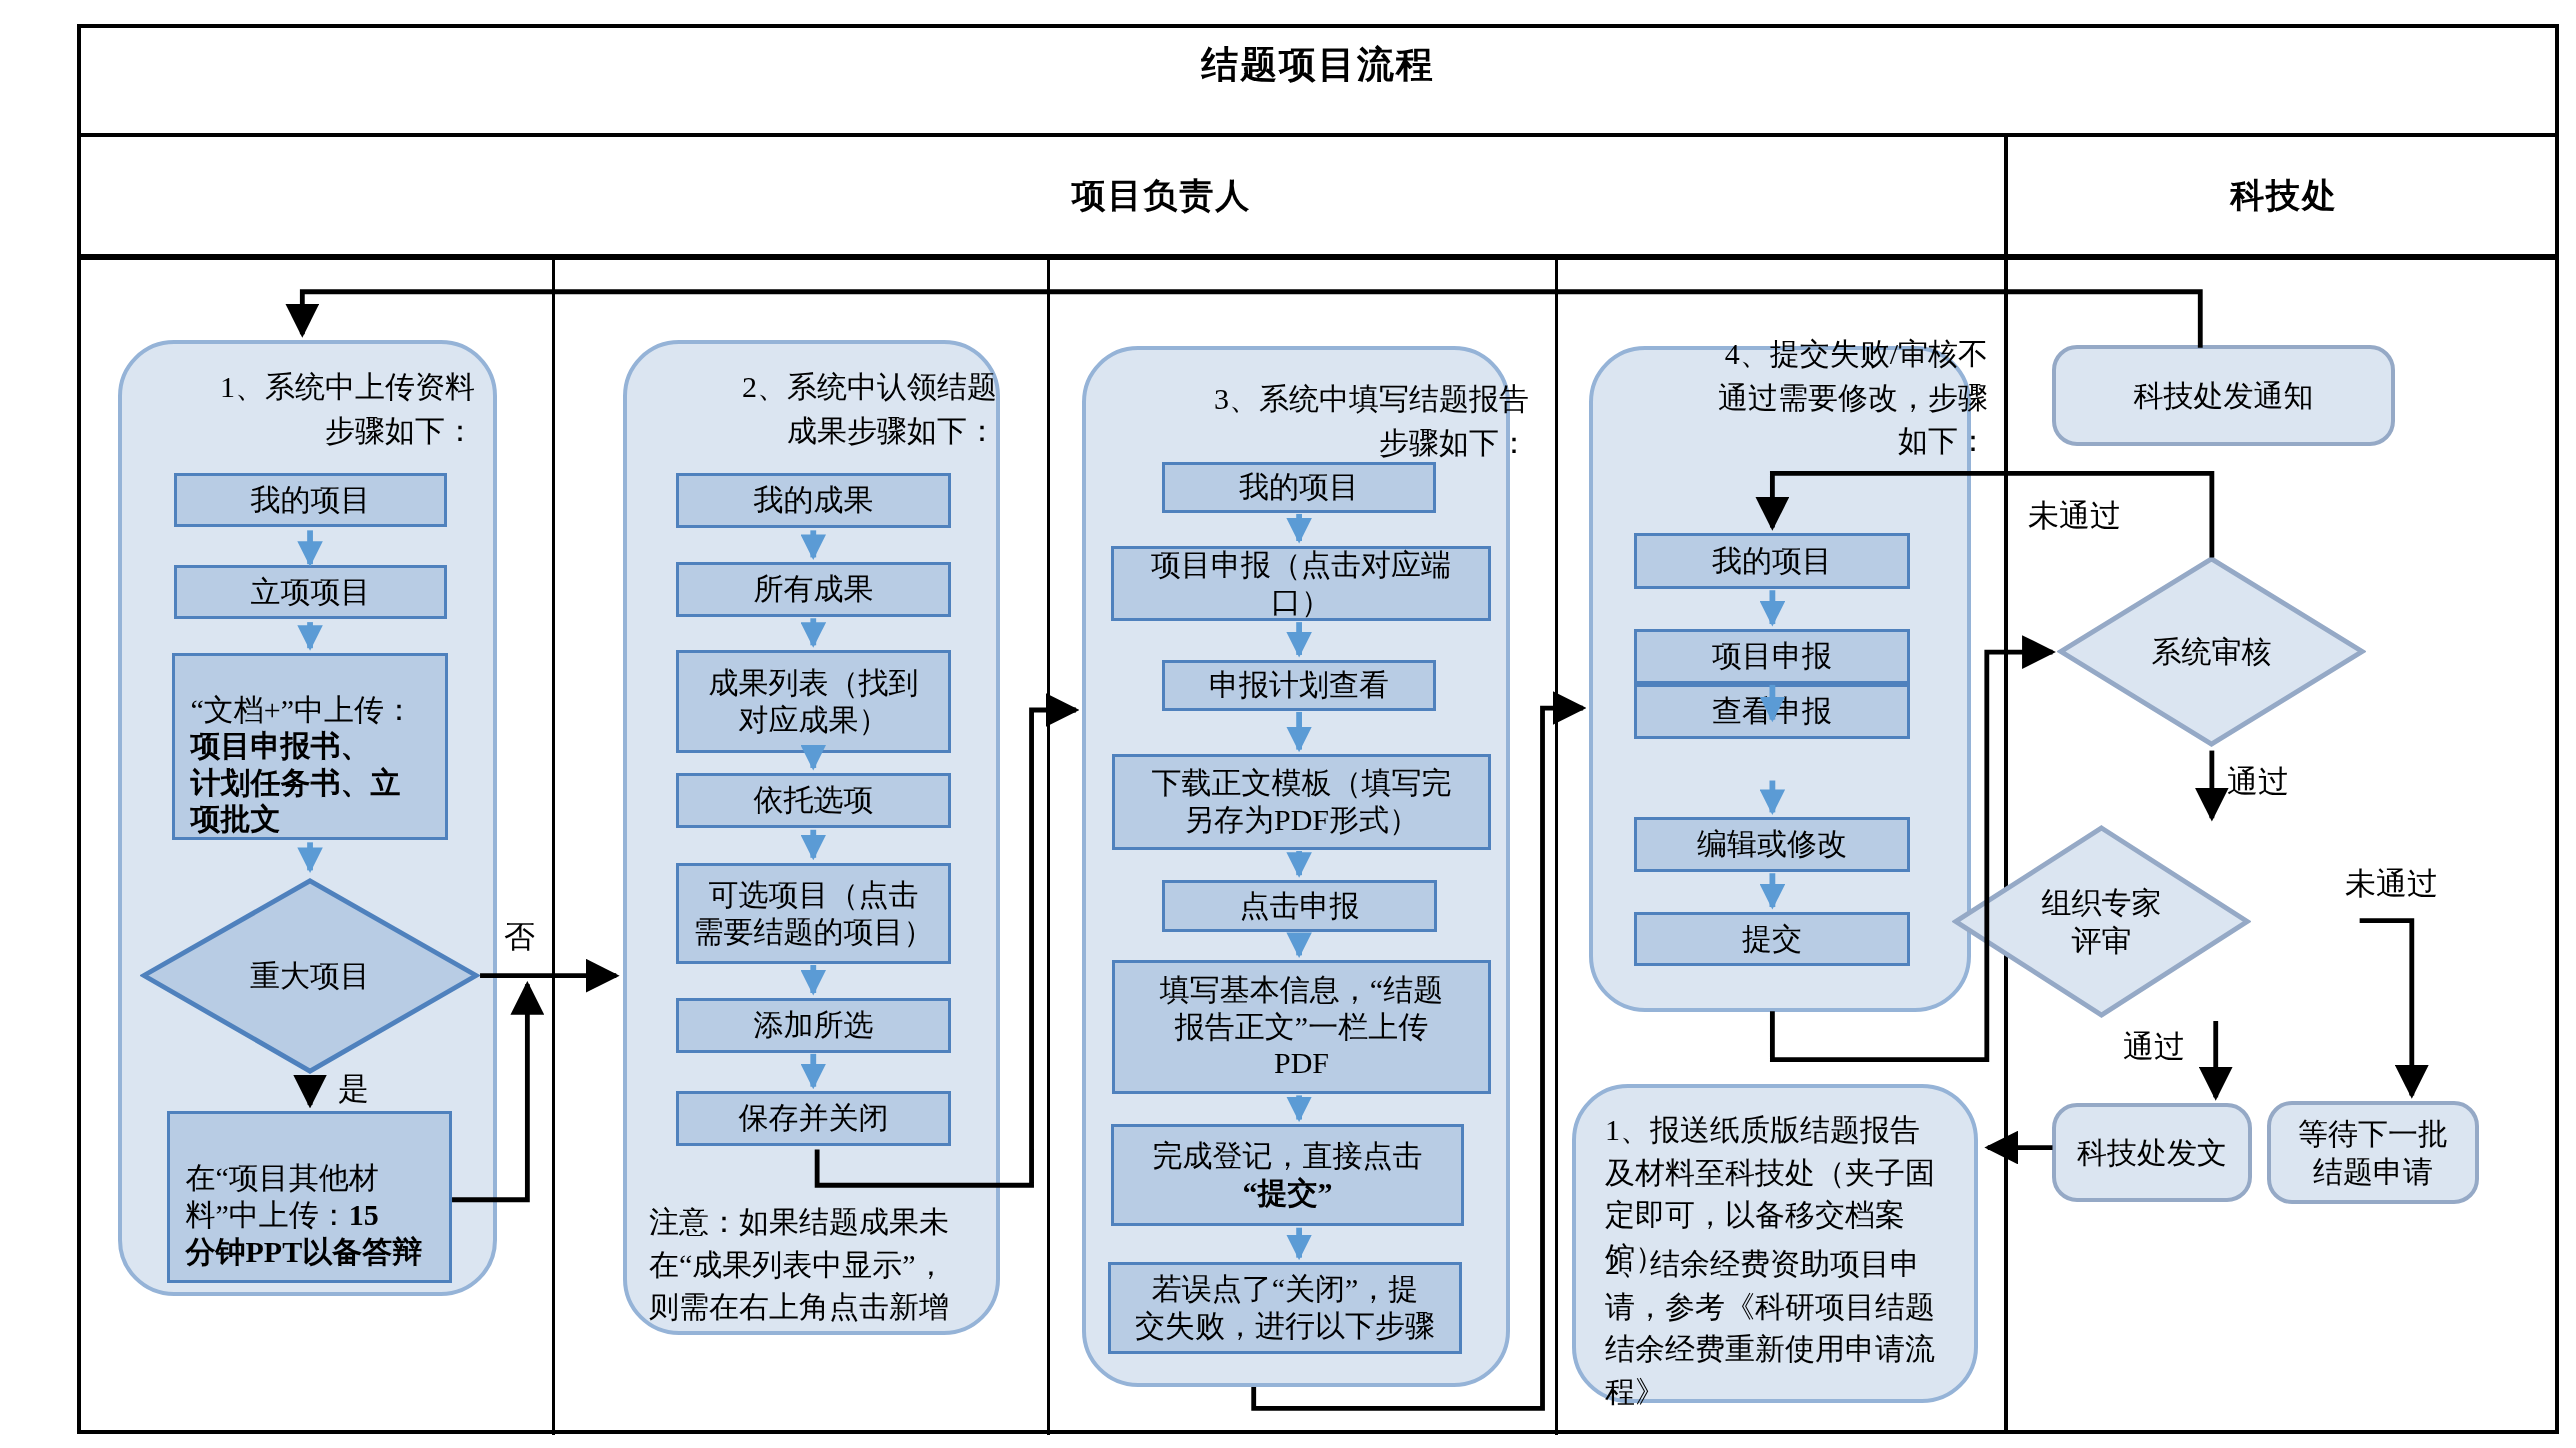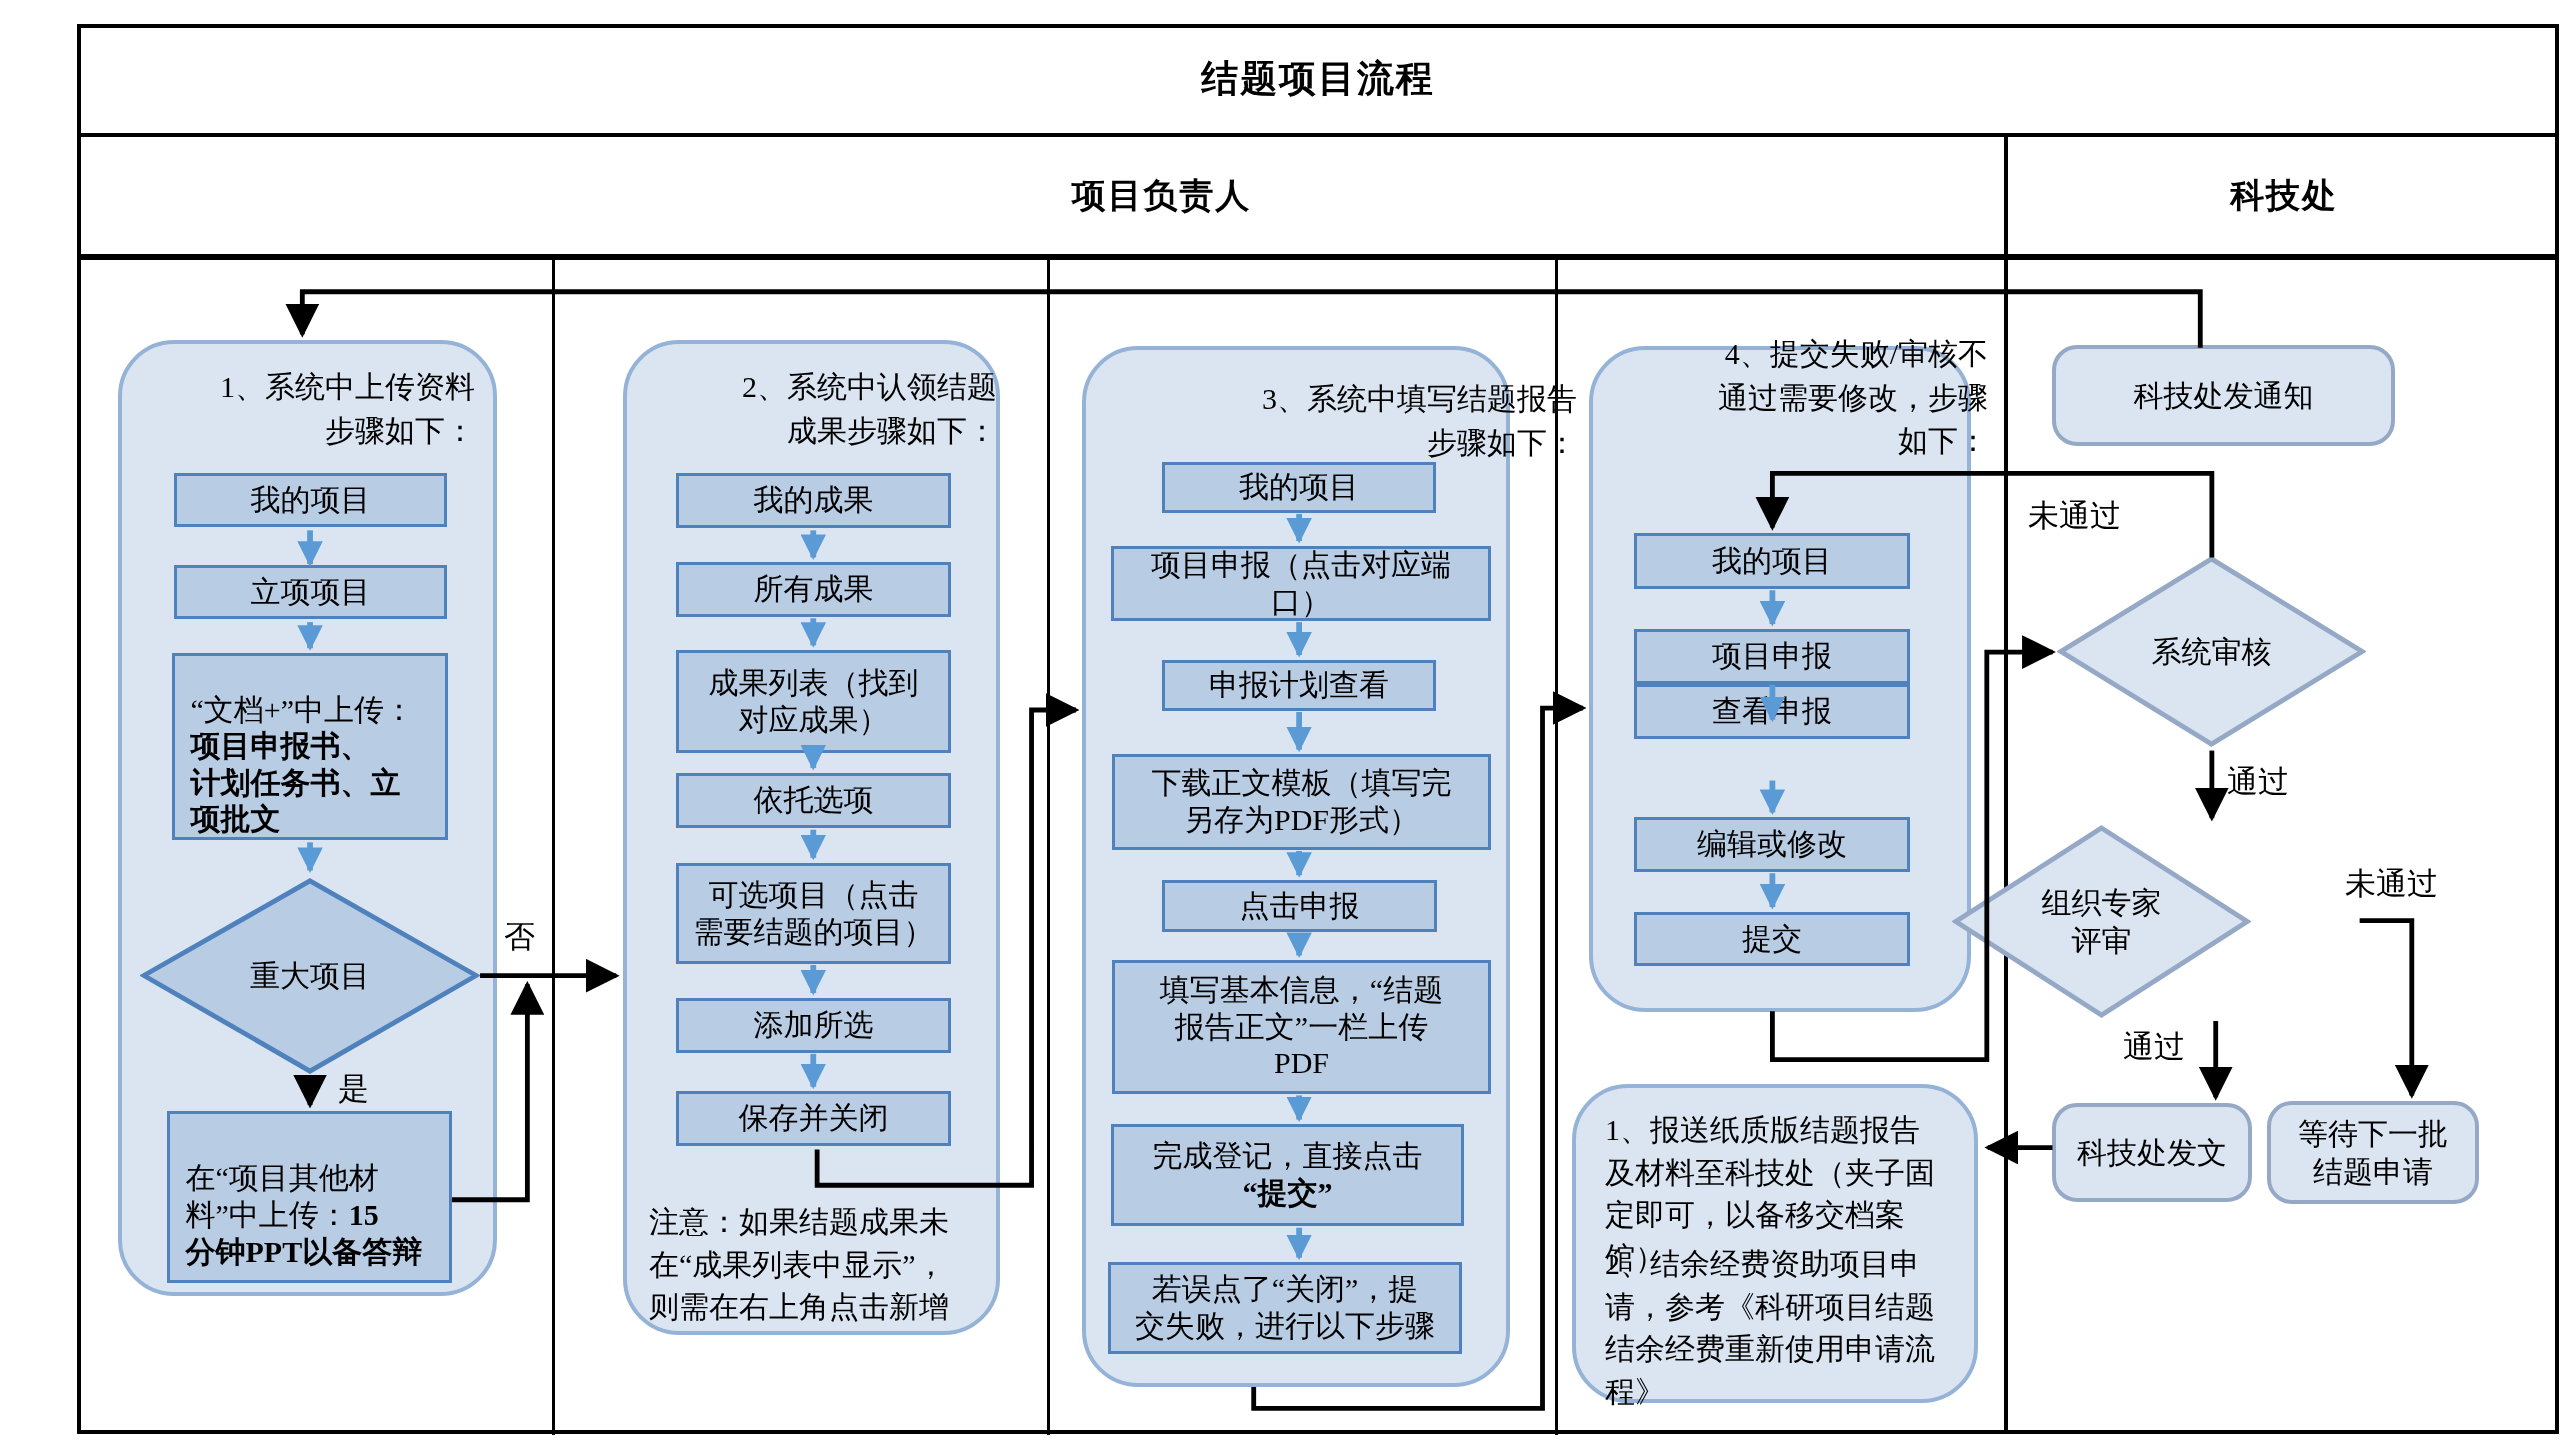--- a/index.html
+++ b/index.html
@@ -46,21 +46,21 @@
 <div id="canvas">
 
   <div class="abs frame" style="left:77px; top:24px; width:2482px; height:1410px;"></div>
   <div class="abs hline" style="left:77px; top:133px; width:2482px; height:3.9px;"></div>
   <div class="abs hline" style="left:77px; top:254px; width:2482px; height:5.8px;"></div>
   <div class="abs vline" style="left:2004px; top:137px; width:3.9px; height:1297px;"></div>
   <div class="abs vline" style="left:552px; top:260px; width:2.9px; height:1175px;"></div>
   <div class="abs vline" style="left:1047px; top:260px; width:2.9px; height:1175px;"></div>
   <div class="abs vline" style="left:1555px; top:260px; width:2.9px; height:1175px;"></div>
 
-  <div class="abs cell-title" style="left:77px; top:24px; width:2482px; height:109px;">
+  <div class="abs cell-title" style="left:77px; top:10px; width:2482px; height:109px;">
     <span>结题项目流程</span>
   </div>
   <div class="abs lane-head" style="left:77px; top:137px; width:2169px; height:117px;">
     <span>项目负责人</span>
   </div>
   <div class="abs lane-head" style="left:2008px; top:137px; width:552px; height:117px;">
     <span>科技处</span>
   </div>
 
   <div class="abs panel" style="left:118px; top:340px; width:379px; height:956px;"></div>
@@ -120,21 +120,21 @@
   <div class="abs box" style="left:676px; top:998px; width:275px; height:55px;">
     <span>添加所选</span>
   </div>
   <div class="abs box" style="left:676px; top:1091px; width:275px; height:55px;">
     <span>保存并关闭</span>
   </div>
   <div class="abs pnote" style="left:649px; top:1201px; width:343px;">注意：如果结题成果未
 在“成果列表中显示”，
 则需在右上角点击新增</div>
 
-  <div class="abs ptitle" style="left:1123px; top:377px; width:406px;margin-left:48px;">3、系统中填写结题报告
+  <div class="abs ptitle" style="left:1123px; top:377px; width:406px;">3、系统中填写结题报告
 步骤如下：</div>
   <div class="abs box" style="left:1162px; top:462px; width:274px; height:51px;">
     <span>我的项目</span>
   </div>
   <div class="abs box" style="left:1111px; top:546px; width:380px; height:75px;">
     <span>项目申报（点击对应端
 口）</span>
   </div>
   <div class="abs box" style="left:1162px; top:660px; width:274px; height:51px;">
     <span>申报计划查看</span>

